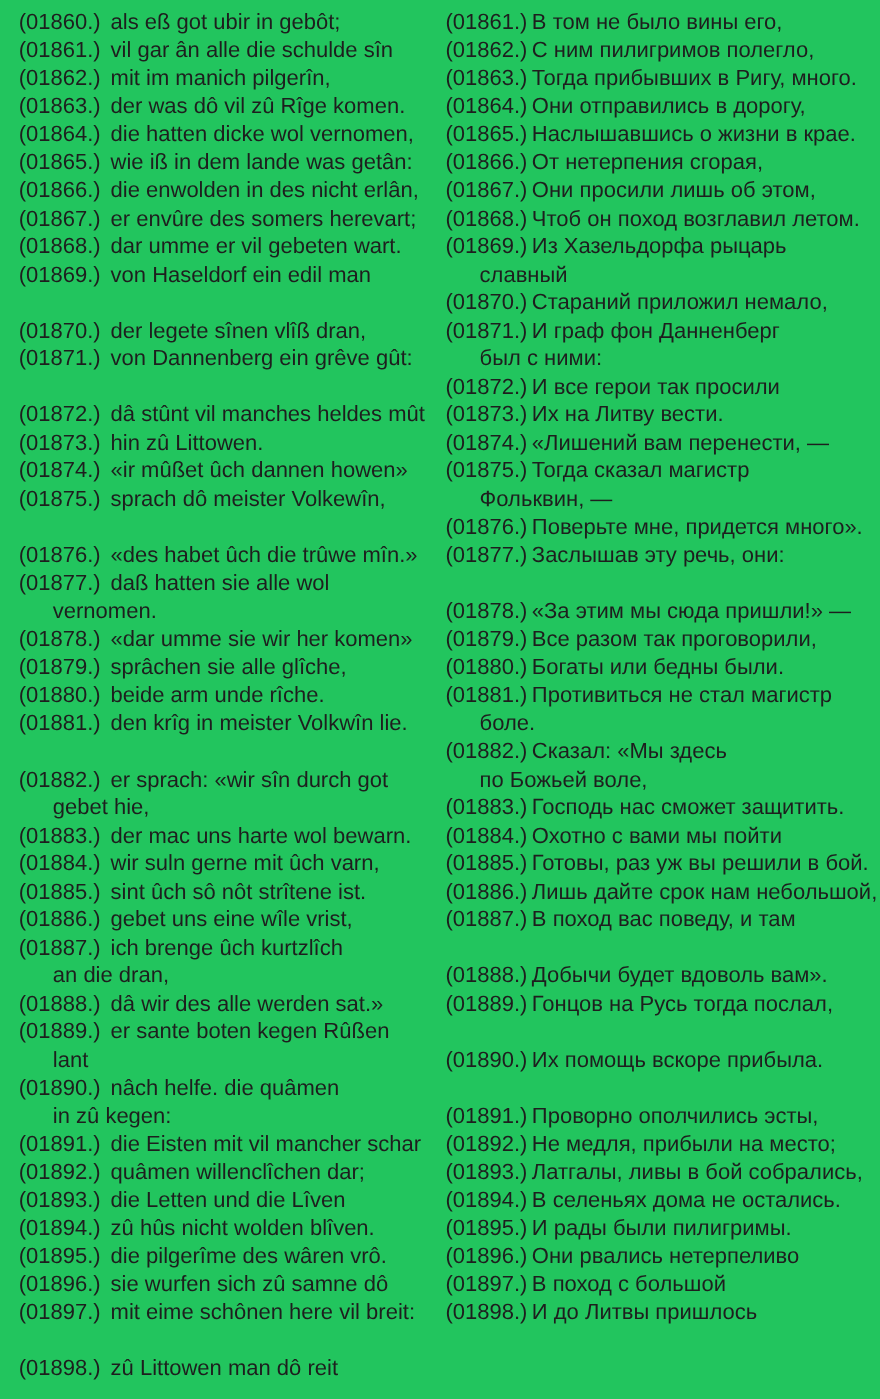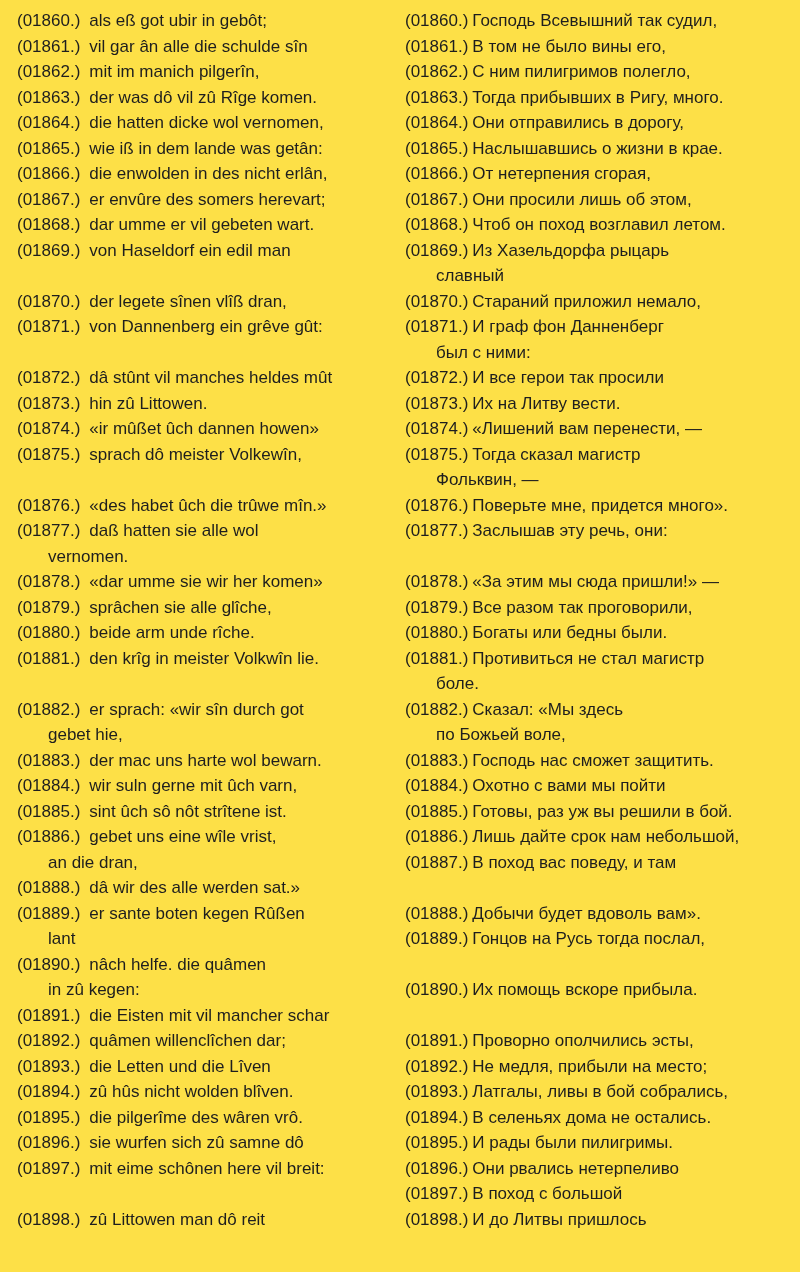--- a/index.html
+++ b/index.html
@@ -7,23 +7,23 @@
     padding: 0;
     background: #ffffff;
   }
   .page {
     position: relative;
     width: 800px;
     height: 1272px;
     box-sizing: border-box;
     padding-top: 8px;
     display: flex;
-    background: #fde047;
+    background: #22c55e;
     font-family: "Liberation Sans", sans-serif;
-    font-size: 17px;
+    font-size: 20px;
     line-height: 25.5px;
     color: #1e1e1e;
     overflow: hidden;
   }
   .column {
     box-sizing: border-box;
     flex: 0 0 auto;
   }
   .col-left  { width: 400px; padding-left: 17px; }
   .col-right { width: 400px; padding-left: 5px;  }
@@ -72,38 +72,38 @@
       <div class="line"><span class="inner"><span class="num">(01879.)</span>sprâchen sie alle glîche,</span></div>
       <div class="line"><span class="inner"><span class="num">(01880.)</span>beide arm unde rîche.</span></div>
       <div class="line"><span class="inner"><span class="num">(01881.)</span>den krîg in meister Volkwîn lie.</span></div>
       <div class="line"></div>
       <div class="line"><span class="inner"><span class="num">(01882.)</span>er sprach: «wir sîn durch got</span></div>
       <div class="line cont"><span class="inner">gebet hie,</span></div>
       <div class="line"><span class="inner"><span class="num">(01883.)</span>der mac uns harte wol bewarn.</span></div>
       <div class="line"><span class="inner"><span class="num">(01884.)</span>wir suln gerne mit ûch varn,</span></div>
       <div class="line"><span class="inner"><span class="num">(01885.)</span>sint ûch sô nôt strîtene ist.</span></div>
       <div class="line"><span class="inner"><span class="num">(01886.)</span>gebet uns eine wîle vrist,</span></div>
+      <div class="line"><span class="inner"><span class="num">(01887.)</span>ich brenge ûch kurtzlîch</span></div>
       <div class="line cont"><span class="inner">an die dran,</span></div>
       <div class="line"><span class="inner"><span class="num">(01888.)</span>dâ wir des alle werden sat.»</span></div>
       <div class="line"><span class="inner"><span class="num">(01889.)</span>er sante boten kegen Rûßen</span></div>
       <div class="line cont"><span class="inner">lant</span></div>
       <div class="line"><span class="inner"><span class="num">(01890.)</span>nâch helfe. die quâmen</span></div>
       <div class="line cont"><span class="inner">in zû kegen:</span></div>
       <div class="line"><span class="inner"><span class="num">(01891.)</span>die Eisten mit vil mancher schar</span></div>
       <div class="line"><span class="inner"><span class="num">(01892.)</span>quâmen willenclîchen dar;</span></div>
       <div class="line"><span class="inner"><span class="num">(01893.)</span>die Letten und die Lîven</span></div>
       <div class="line"><span class="inner"><span class="num">(01894.)</span>zû hûs nicht wolden blîven.</span></div>
       <div class="line"><span class="inner"><span class="num">(01895.)</span>die pilgerîme des wâren vrô.</span></div>
       <div class="line"><span class="inner"><span class="num">(01896.)</span>sie wurfen sich zû samne dô</span></div>
       <div class="line"><span class="inner"><span class="num">(01897.)</span>mit eime schônen here vil breit:</span></div>
       <div class="line"></div>
       <div class="line"><span class="inner"><span class="num">(01898.)</span>zû Littowen man dô reit</span></div>
     </div>
   <div class="column col-right">
-      <div class="line"><span class="inner"><span class="num">(01860.)</span>Господь Всевышний так судил,</span></div>
       <div class="line"><span class="inner"><span class="num">(01861.)</span>В том не было вины его,</span></div>
       <div class="line"><span class="inner"><span class="num">(01862.)</span>С ним пилигримов полегло,</span></div>
       <div class="line"><span class="inner"><span class="num">(01863.)</span>Тогда прибывших в Ригу, много.</span></div>
       <div class="line"><span class="inner"><span class="num">(01864.)</span>Они отправились в дорогу,</span></div>
       <div class="line"><span class="inner"><span class="num">(01865.)</span>Наслышавшись о жизни в крае.</span></div>
       <div class="line"><span class="inner"><span class="num">(01866.)</span>От нетерпения сгорая,</span></div>
       <div class="line"><span class="inner"><span class="num">(01867.)</span>Они просили лишь об этом,</span></div>
       <div class="line"><span class="inner"><span class="num">(01868.)</span>Чтоб он поход возглавил летом.</span></div>
       <div class="line"><span class="inner"><span class="num">(01869.)</span>Из Хазельдорфа рыцарь</span></div>
       <div class="line cont"><span class="inner">славный</span></div>

